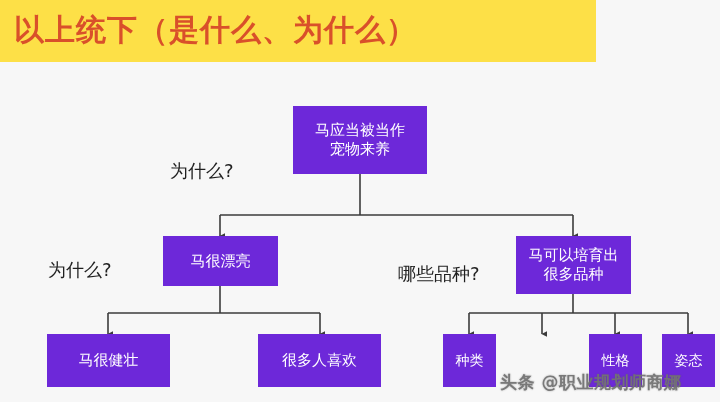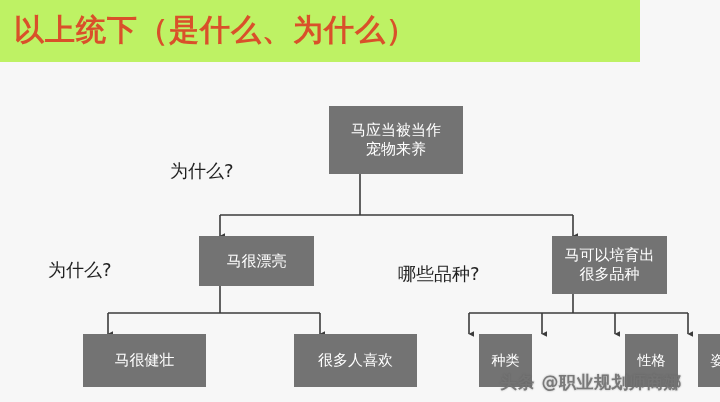--- a/index.html
+++ b/index.html
@@ -17,22 +17,21 @@
   #stage {
     position: relative;
     width: 720px;
     height: 402px;
   }
   #title-bar {
     position: absolute;
     left: 0; top: 0;
     width: 596px;
     height: 62px;
-    background: #bef264;
-    padding-left: 44px;
+    background: #fde047;
   }
   #page-title {
     position: absolute;
     left: 14px;
     top: 10px;
     font-size: 30px;
     font-weight: bold;
     color: #d9502a;
     letter-spacing: 1px;
     white-space: nowrap;
@@ -40,33 +39,32 @@
   }
   svg#connectors {
     position: absolute;
     left: 0; top: 0;
     width: 720px;
     height: 402px;
     pointer-events: none;
   }
   .node {
     position: absolute;
-    background: #737373;
+    background: #6d28d9;
     color: #ffffff;
     display: flex;
     align-items: center;
     justify-content: center;
     text-align: center;
     font-size: 15px;
     line-height: 19px;
     font-weight: normal;
     box-sizing: border-box;
     padding: 4px;
     white-space: pre-line;
-    margin-left: 36px;
   }
   .qlabel {
     position: absolute;
     color: #1f1f1f;
     font-size: 18px;
     white-space: nowrap;
   }
   .node-small {
     font-size: 14px;
   }

